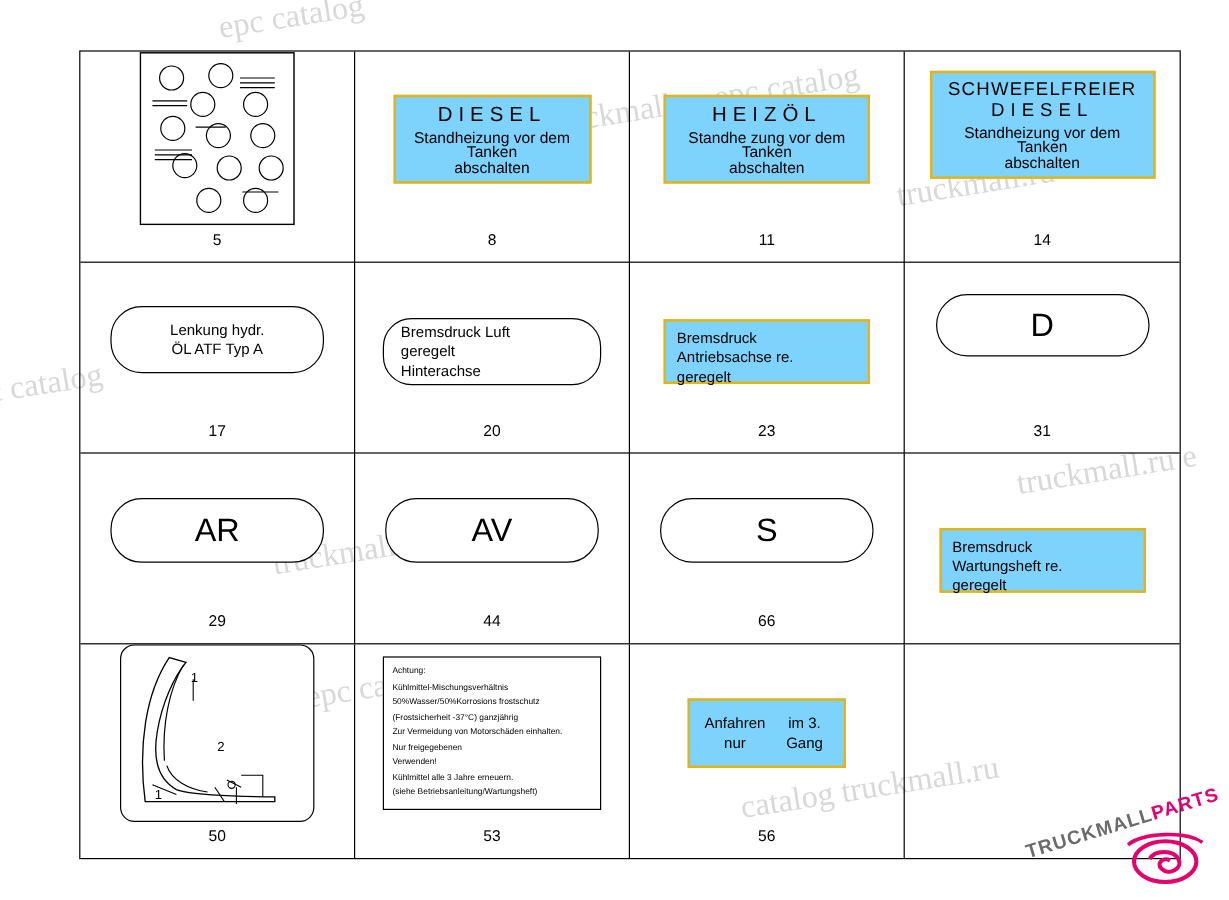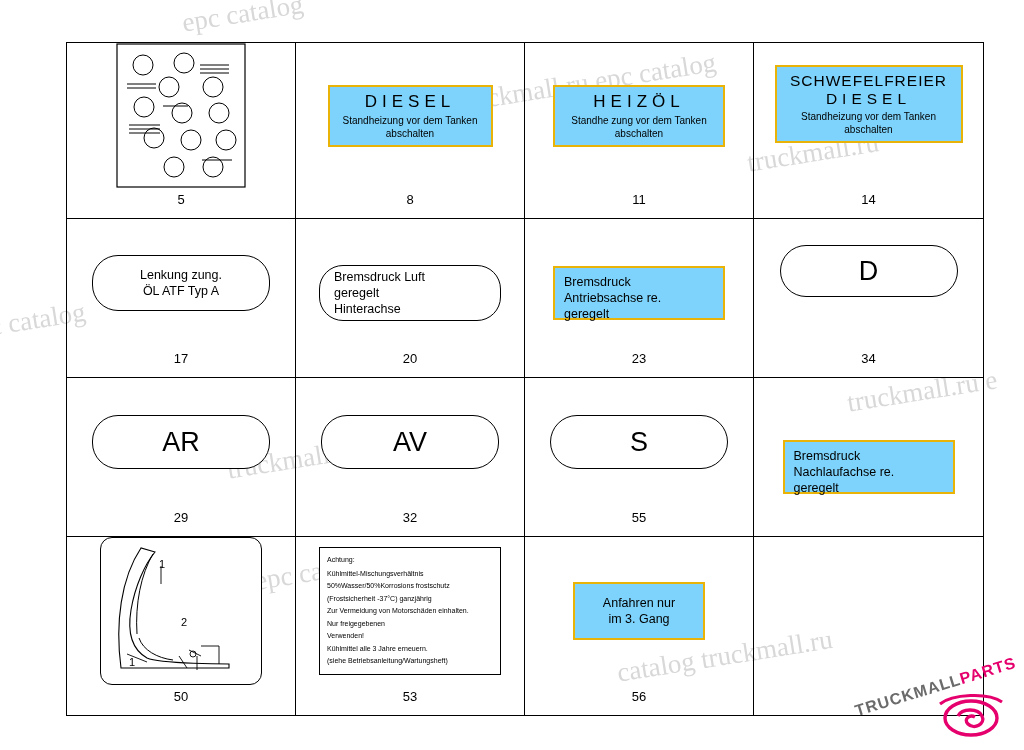--- a/index.html
+++ b/index.html
@@ -121,21 +121,21 @@
     justify-content: center;
     flex-direction: column;
   }
 
   .big-spaced {
     font-size: 17px;
     letter-spacing: 5px;
     font-weight: normal;
   }
   .sub-small {
-    font-size: 10px;
+    font-size: 13px;
     line-height: 12px;
     margin-top: 3px;
   }
   .mid-text {
     font-size: 12.5px;
     line-height: 16px;
   }
   .letter-big {
     font-size: 27px;
   }
@@ -275,21 +275,21 @@
         <div class="sub-small">Standheizung vor dem Tanken</div>
         <div class="sub-small" style="margin-top:1px">abschalten</div>
       </div>
     </div>
     <div class="cell-num">14</div>
   </div>
 
   <div class="cell">
     <div class="cell-art">
       <div class="plate-round p-lenkung">
-        <div class="mid-text">Lenkung zung.</div>
+        <div class="mid-text">Lenkung hydr.</div>
         <div class="mid-text">ÖL ATF Typ A</div>
       </div>
     </div>
     <div class="cell-num">17</div>
   </div>
 
   <div class="cell">
     <div class="cell-art">
       <div class="plate-round p-bremsluft plate-left" style="align-items:flex-start;padding-left:14px">
         <div class="mid-text">Bremsdruck Luft</div>
@@ -310,55 +310,55 @@
     </div>
     <div class="cell-num">23</div>
   </div>
 
   <div class="cell">
     <div class="cell-art">
       <div class="plate-round p-d">
         <div class="letter-big">D</div>
       </div>
     </div>
-    <div class="cell-num">34</div>
+    <div class="cell-num">31</div>
   </div>
 
   <div class="cell">
     <div class="cell-art">
       <div class="plate-round p-ar">
         <div class="letter-big">AR</div>
       </div>
     </div>
     <div class="cell-num">29</div>
   </div>
 
   <div class="cell">
     <div class="cell-art">
       <div class="plate-round p-av">
         <div class="letter-big">AV</div>
       </div>
     </div>
-    <div class="cell-num">32</div>
+    <div class="cell-num">44</div>
   </div>
 
   <div class="cell">
     <div class="cell-art">
       <div class="plate-round p-s" style="border-radius:30px">
         <div class="letter-big">S</div>
       </div>
     </div>
-    <div class="cell-num">55</div>
+    <div class="cell-num">66</div>
   </div>
 
   <div class="cell">
     <div class="cell-art">
       <div class="plate-rect p-nachlauf plate-left" style="padding:6px 9px">
         <div class="mid-text">Bremsdruck</div>
-        <div class="mid-text">Nachlaufachse re.</div>
+        <div class="mid-text">Wartungsheft re.</div>
         <div class="mid-text">geregelt</div>
       </div>
     </div>
   </div>
 
 
   <div class="cell">
     <div class="cell-art">
       <div class="draw-box">
         <svg viewBox="0 0 160 146" width="160" height="146">
@@ -393,21 +393,21 @@
         <div>Verwenden!</div>
         <div>Kühlmittel alle 3 Jahre erneuern.</div>
         <div>(siehe Betriebsanleitung/Wartungsheft)</div>
       </div>
     </div>
     <div class="cell-num">53</div>
   </div>
 
   <div class="cell">
     <div class="cell-art">
-      <div class="plate-rect p-anfahren" style="display:flex;flex-direction:column;align-items:center;justify-content:center">
+      <div class="plate-rect p-anfahren" style="display:flex;flex-direction:row;align-items:center;justify-content:center">
         <div class="mid-text">Anfahren nur</div>
         <div class="mid-text">im 3. Gang</div>
       </div>
     </div>
     <div class="cell-num">56</div>
   </div>
 
 </div>
 
 <div class="logo">

